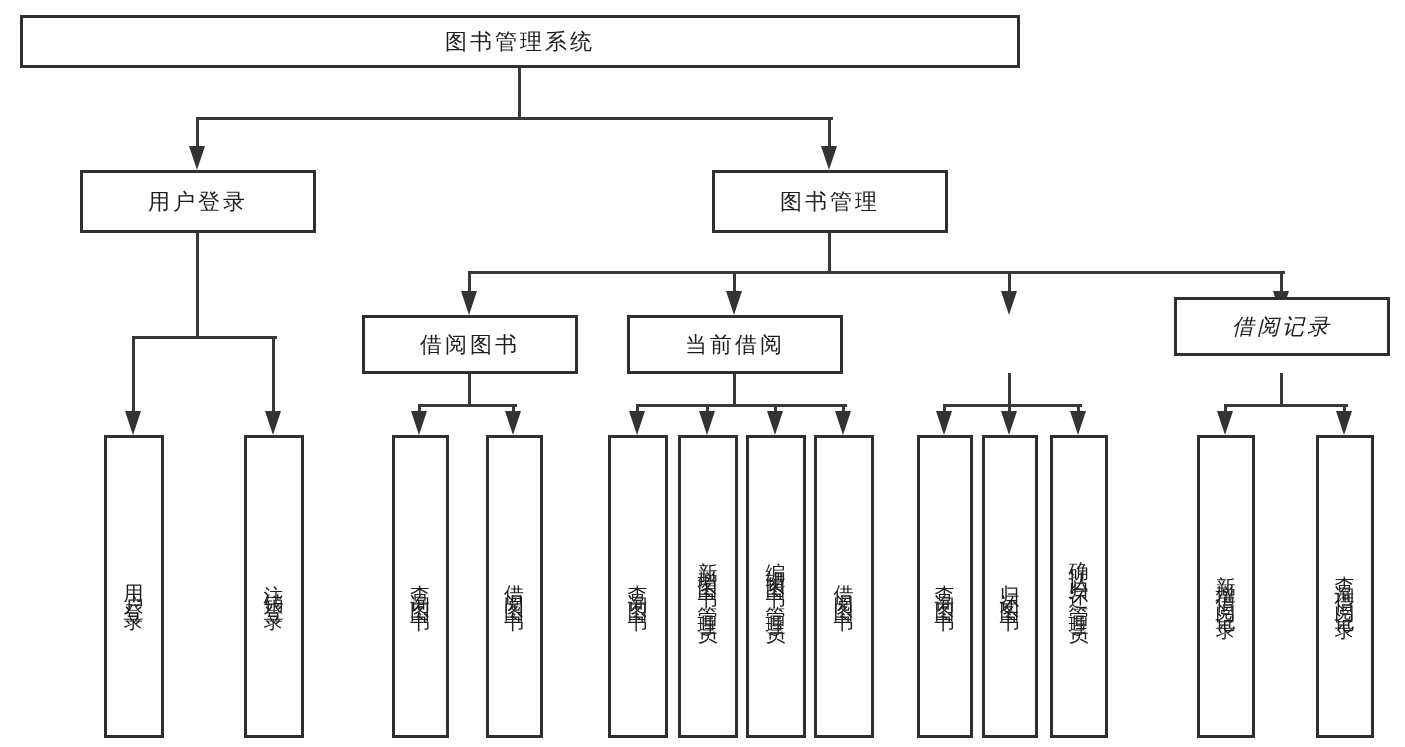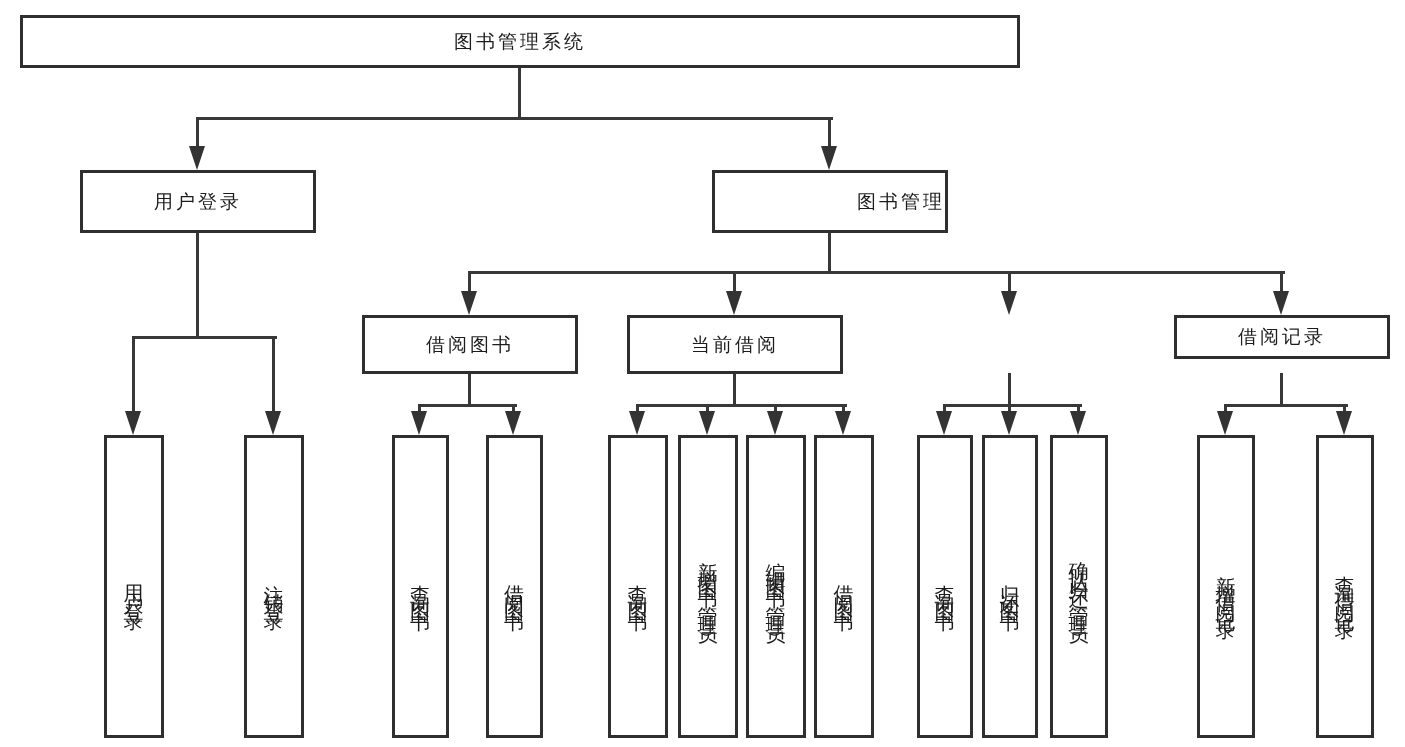--- a/index.html
+++ b/index.html
@@ -12,21 +12,21 @@
   }
   .node{
     position:absolute;
     background:#ffffff;
     border:3px solid #2f2f2f;
     box-sizing:border-box;
     display:flex;align-items:center;justify-content:center;
     z-index:2;
   }
   .hlabel{
-    font-size:19px;
+    font-size:22px;
     letter-spacing:3px;
     color:#1c1c1c;
     white-space:nowrap;
   }
   .vtext{
     writing-mode:vertical-rl;
     text-orientation:mixed;
     font-size:20px;
     letter-spacing:9px;
     line-height:1;
@@ -56,34 +56,34 @@
 <div class="canvas">
 
   <div class="node" style="left:20px;top:15px;width:1000px;height:53px;">
     <span class="hlabel">图书管理系统</span>
   </div>
 
   <div class="node" style="left:80px;top:170px;width:236px;height:63px;">
     <span class="hlabel">用户登录</span>
   </div>
 
-  <div class="node" style="left:712px;top:170px;width:236px;height:63px;justify-content:flex-end;">
+  <div class="node" style="left:712px;top:170px;width:236px;height:63px;">
     <span class="hlabel">图书管理</span>
   </div>
 
   <div class="node" style="left:362px;top:315px;width:216px;height:59px;">
     <span class="hlabel">借阅图书</span>
   </div>
 
   <div class="node" style="left:627px;top:315px;width:216px;height:59px;">
     <span class="hlabel">当前借阅</span>
   </div>
 
 
-  <div class="node" style="left:1174px;top:315px;width:216px;height:44px;">
+  <div class="node" style="left:1174px;top:297px;width:216px;height:59px;font-style:italic;">
     <span class="hlabel">借阅记录</span>
   </div>
 
   <div class="node" style="left:104px;top:435px;width:60px;height:303px;">
     <span class="vtext">用户登录</span>
   </div>
 
   <div class="node" style="left:244px;top:435px;width:60px;height:303px;">
     <span class="vtext">注销登录</span>
   </div>

